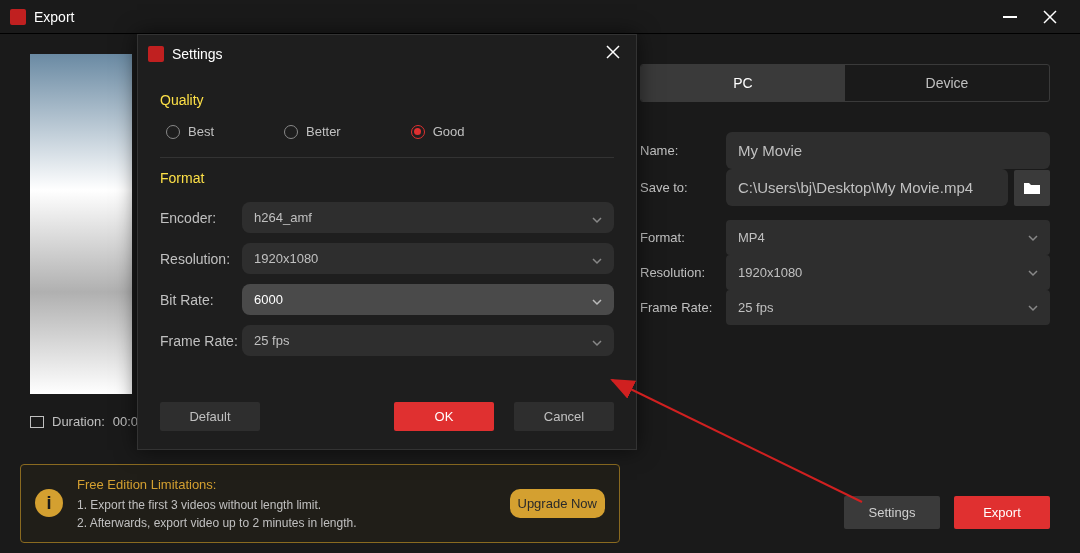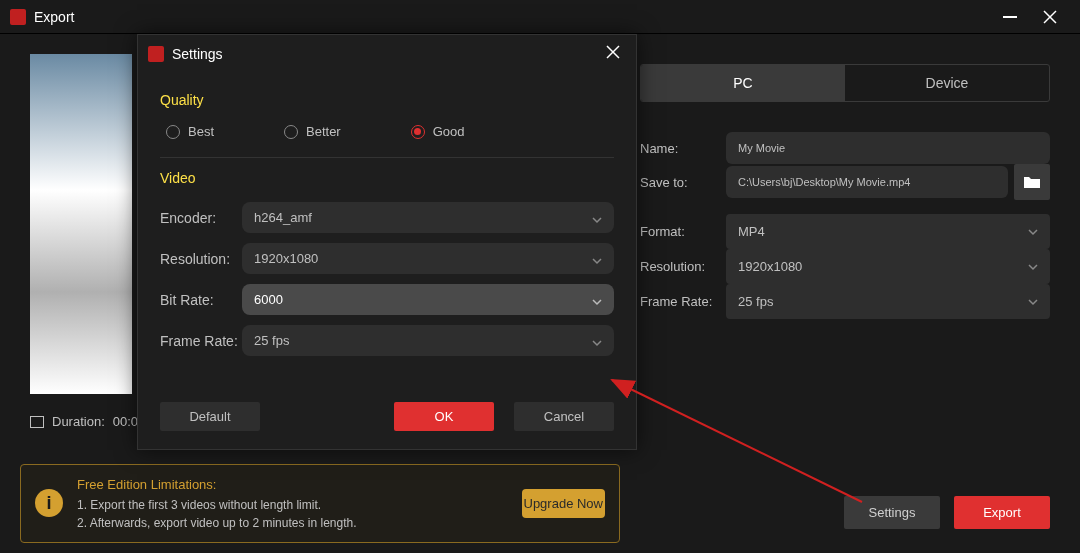--- a/index.html
+++ b/index.html
@@ -90,24 +90,24 @@
       align-items: center;
       justify-content: center;
       font-size: 18px;
     }
     .limits-text { flex: 1; font-size: 12px; line-height: 1.5; }
     .limits-title { color: #d4a030; font-size: 13px; margin-bottom: 2px; }
     .upgrade-btn {
       background: #d4a030;
       color: #2a2a2a;
       border: none;
-      padding: 7px 2px;
-      font-size: 13px;
-      cursor: pointer;
-      border-radius: 4px;
+      padding: 7px 8px;
+      font-size: 13px;
+      cursor: pointer;
+      border-radius: 10px;
     }
     .right-col {
       flex: 1;
       padding: 30px 30px 0 0;
     }
     .tabs {
       display: flex;
       margin-bottom: 30px;
       border: 1px solid #3a3a3a;
       border-radius: 3px;
@@ -130,21 +130,21 @@
       width: 86px;
       font-size: 13px;
       color: #c0c0c0;
     }
     .field-input {
       flex: 1;
       background: #2e2e2e;
       border: none;
       color: #c0c0c0;
       padding: 10px 12px;
-      font-size: 11px;
+      font-size: 15px;
       border-radius: 6px;
     }
     .field-select {
       flex: 1;
       background: #2e2e2e;
       color: #c0c0c0;
       padding: 10px 12px;
       font-size: 13px;
       border-radius: 4px;
       display: flex;
@@ -431,21 +431,21 @@
         <span>Better</span>
       </div>
       <div class="radio-opt">
         <span class="radio-ring selected">
             <span class="radio-dot"></span>
           </span>
         <span>Good</span>
       </div>
     </div>
     <hr class="hr">
-    <div class="section-title">Video</div>
+    <div class="section-title">Format</div>
 
     <div class="dlg-field">
       <div class="dlg-label">Encoder:</div>
       <div class="dlg-select">
         <span>h264_amf</span>
         <span class="chev">
             <svg viewBox="0 0 10 10">
               <path d="M1 3l4 4 4-4" stroke="#888" fill="none" stroke-width="1.5"></path>
             </svg>
           </span>

